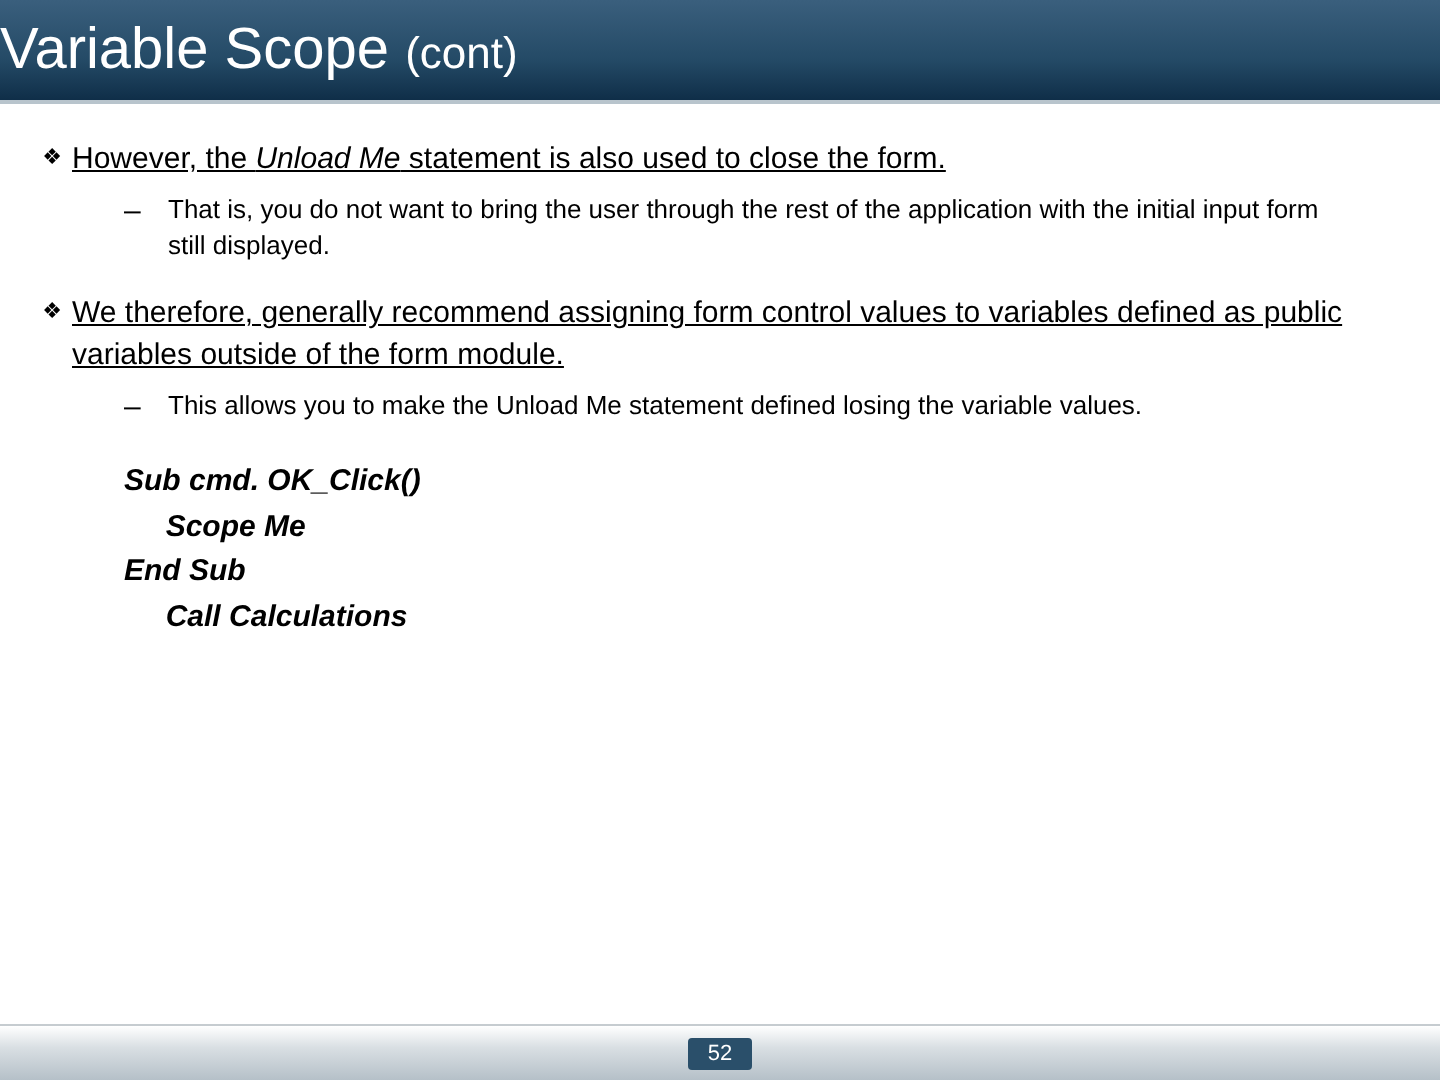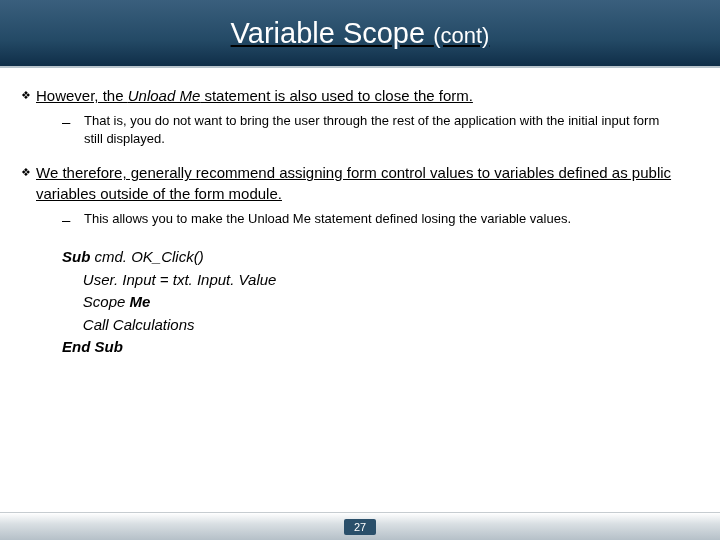--- a/index.html
+++ b/index.html
@@ -1,37 +1,36 @@
 <!DOCTYPE html>
 <html><head>
 <meta charset="utf-8">
 <style>
   * { margin: 0; padding: 0; box-sizing: border-box; }
   html, body { width: 720px; height: 540px; font-family: Arial, sans-serif; background: #fff; overflow: hidden; }
   .slide { width: 720px; height: 540px; position: relative; background: #fff; }
   .title-bar {
-    height: 68px;
+    height: 52px;
     background: linear-gradient(to bottom, #3a5f7d 0%, #244a66 60%, #0f2e48 100%);
-    display: flex; align-items: center; justify-content: center;
+    display: flex; align-items: center; 
     border-bottom: 2px solid #b8c4cc;
-    text-decoration: underline;
   }
   .title-text { color: #fff; font-size: 29px; font-weight: 400; }
   .title-cont { font-size: 22px; }
   .content { padding: 18px 40px 0 16px; color: #000; font-size: 15px; line-height: 1.35; }
   .bullet-row { display: flex; margin-bottom: 6px; }
   .bullet-glyph { width: 20px; flex-shrink: 0; font-size: 11px; padding-top: 2px; text-align: center; }
   .bullet-text { flex: 1; text-decoration: underline; }
   .italic { font-style: italic; }
   .sub-bullet { display: flex; margin: 6px 0 16px 46px; }
   .sub-glyph { width: 22px; flex-shrink: 0; font-size: 15px; }
   .sub-text { flex: 1; font-size: 13px; }
   .code-block { margin: 10px 0 0 46px; font-style: italic; font-weight: bold; font-size: 15px; line-height: 1.5; }
   .code-line { white-space: pre; }
-  .code-normal { font-weight: normal; font-style: italic; }
+  .code-normal { font-weight: bold; font-style: italic; }
   .footer {
     position: absolute; bottom: 0; left: 0; right: 0; height: 28px;
     background: linear-gradient(to bottom, #fff 0%, #d9dfe3 40%, #b5c0c8 100%);
     display: flex; align-items: center; justify-content: center;
     border-top: 1px solid #c6ccd0;
   }
   .page-num {
     background: #2a4f6a; color: #fff; font-size: 11px;
     padding: 2px 10px; border-radius: 2px;
   }
@@ -64,26 +63,25 @@
       <div class="bullet-glyph">❖</div>
       <div class="bullet-text">We therefore, generally recommend assigning form control values to variables defined as public variables outside of the form module.</div>
     </div>
     <div class="sub-bullet">
       <div class="sub-glyph">–</div>
       <div class="sub-text">This allows you to make the Unload Me statement defined losing the variable values.</div>
     </div>
 
     <div class="code-block">
       <div class="code-line"><span>Sub </span><span class="code-normal">cmd. OK_Click()</span></div>
-      <div class="code-line code-normal">     User. Input = txt. Input. Value</div>
       <div class="code-line"></div>
       <div class="code-line"><span class="code-normal">     Scope </span><span>Me</span></div>
+      <div class="code-line">End Sub</div>
       <div class="code-line code-normal">     Call Calculations</div>
-      <div class="code-line">End Sub</div>
     </div>
 
   </div>
 
   <div class="footer">
-    <div class="page-num">27</div>
+    <div class="page-num">52</div>
   </div>
 
 </div>
 
 </body></html>

